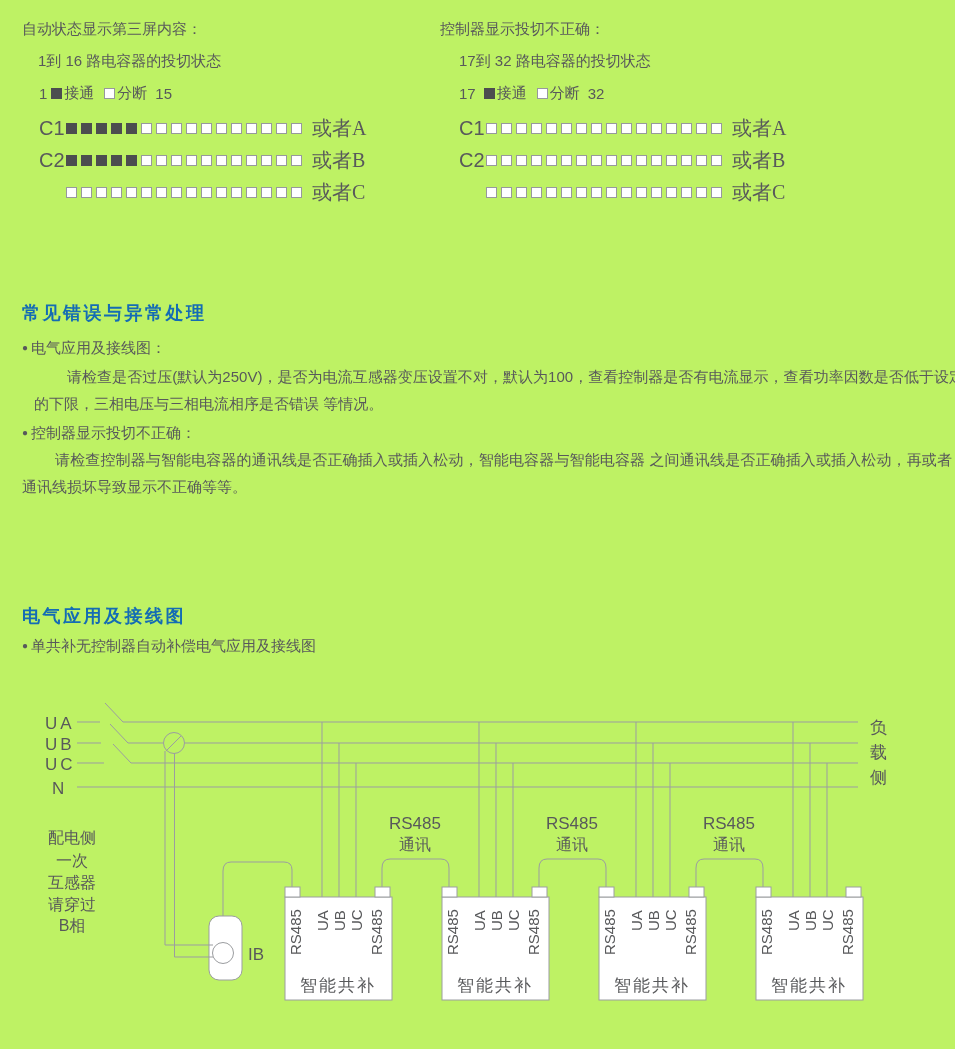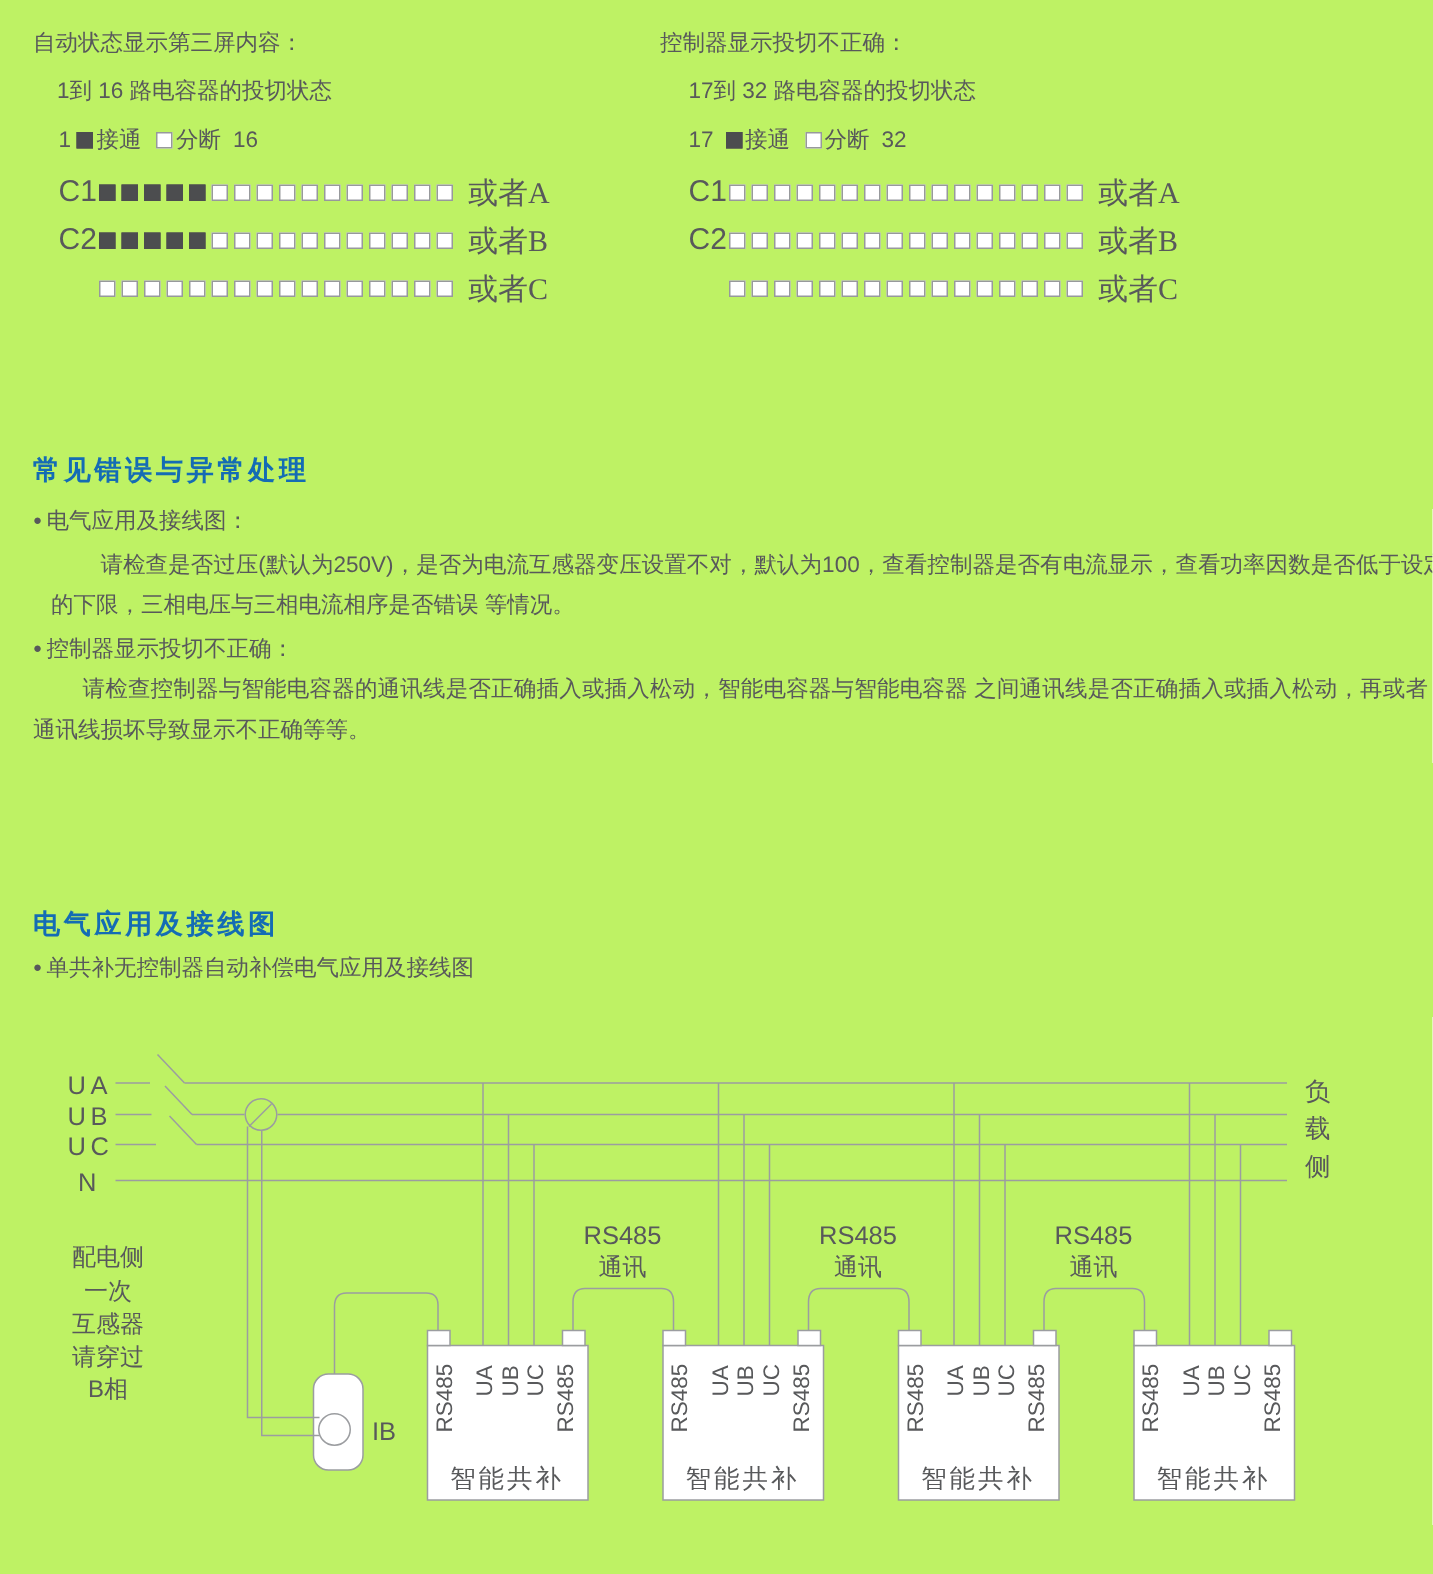--- a/index.html
+++ b/index.html
@@ -38,21 +38,21 @@
   <section>
 
     <div class="abs t" style="left:22px;top:20px;">自动状态显示第三屏内容：</div>
     <div class="abs t" style="left:38px;top:52px;">1到 16 路电容器的投切状态</div>
     <div class="abs legend" style="left:39px;top:84px;">
       <span>1</span>
         <span class="sq f"></span>
         <span>接通</span>
         <span class="sq off-sq"></span>
         <span>分断</span>
-        <span class="endnum">16</span>
+        <span class="endnum">15</span>
     </div>
     <div class="abs srow" style="left:39px;top:115px;">
       <span class="rowlabel">C1</span>
         <span class="squares">
           <span class="sq f"></span>
           <span class="sq f"></span>
           <span class="sq f"></span>
           <span class="sq f"></span>
           <span class="sq f"></span>
           <span class="sq"></span>

